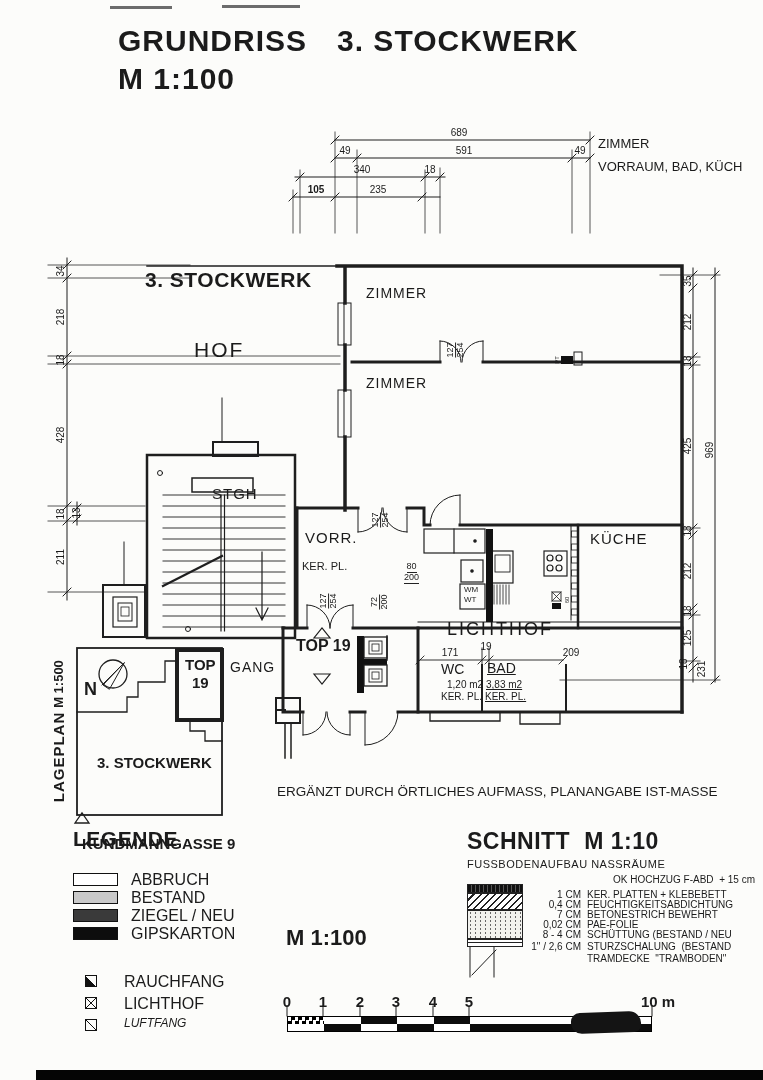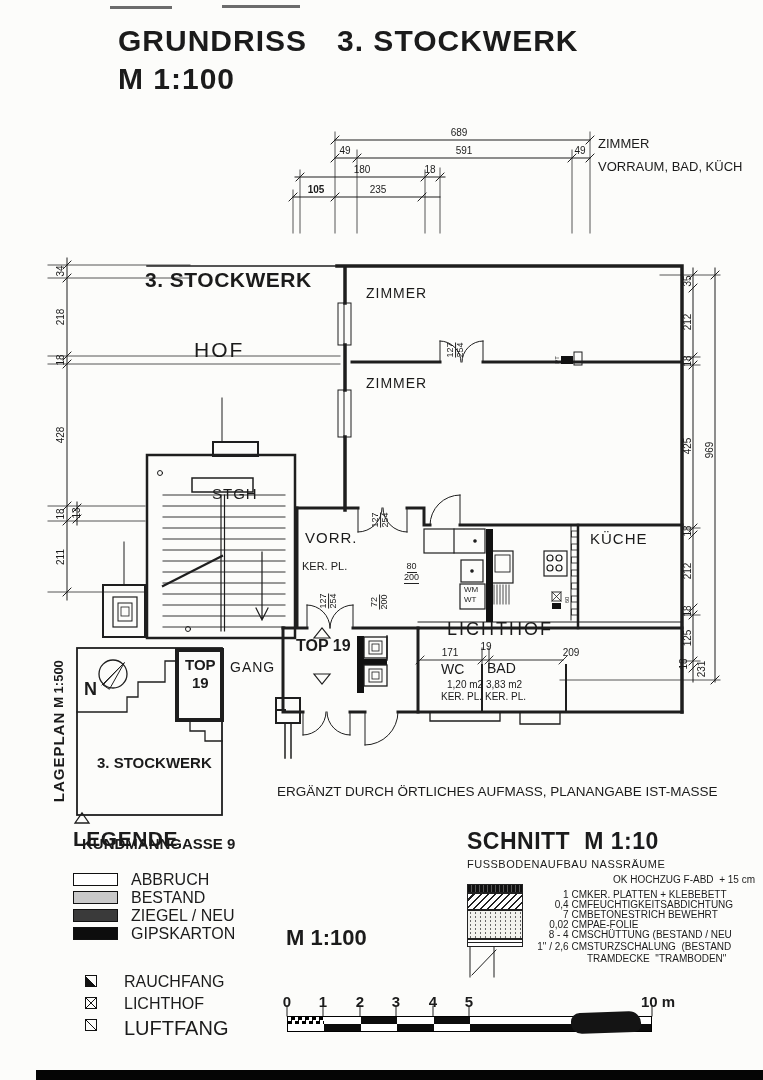--- a/index.html
+++ b/index.html
@@ -10,21 +10,21 @@
   svg.linework{position:absolute;left:0;top:0;width:763px;height:1080px;}
   
   .hdim{position:absolute;font-size:10px;transform:translate(-50%,-100%);white-space:nowrap;}
   .vdim{position:absolute;font-size:10px;transform:translate(-50%,-50%) rotate(-90deg);white-space:nowrap;}
   
   .ddim{position:absolute;font-size:9px;display:flex;flex-direction:column;align-items:center;
         transform:translate(-50%,-50%) rotate(-90deg);line-height:1.05;}
   .ddim .den{border-top:1px solid #222;padding-top:0px;}
   .ddim-h{position:absolute;font-size:9px;display:flex;flex-direction:column;align-items:center;line-height:1.1;}
   .ddim-h span{border-bottom:1px solid #222;}
-  .u{}
+  .u{text-decoration:underline;}
   
   .title-row{position:absolute;display:flex;gap:30px;font-size:30px;font-weight:bold;letter-spacing:1px;}
   
   .swatch{position:absolute;width:45px;height:13px;border:1.3px solid #111;box-sizing:border-box;}
   .sw-abbruch{background:#ffffff;}
   .sw-bestand{background:#c9c9c9;}
   .sw-ziegel{background:#3a3a3a;}
   .sw-gips{background:#0d0d0d;}
   .sym{position:absolute;width:12px;height:12px;border:1.3px solid #111;box-sizing:border-box;background:#fff;}
   .sym-rauch{background:linear-gradient(to top right,#111 49.5%,transparent 50%);}
@@ -33,21 +33,21 @@
      linear-gradient(to bottom right,transparent 46%,#111 46% 54%,transparent 54%);}
   .sym-luft{background:linear-gradient(to top right,transparent 46%,#111 46% 54%,transparent 54%);}
   
   .band{position:absolute;left:467px;width:56px;box-sizing:border-box;border:1px solid #222;}
   .band1{top:884px;height:9px;background:repeating-linear-gradient(90deg,#111 0 3px,#555 3px 4px);}
   .band2{top:893px;height:17px;background:repeating-linear-gradient(135deg,#fff 0 3.5px,#222 3.5px 5px);}
   .band3{top:910px;height:29px;background:#f2f2ee;background-image:radial-gradient(#666 0.9px,transparent 1.1px);background-size:5px 4px;}
   .band4{top:939px;height:8px;background:linear-gradient(#fff 0 40%,#222 40% 55%,#fff 55%);}
   
   .srow{position:absolute;left:505px;width:256px;display:flex;font-size:10px;white-space:pre;}
-  .sval{width:82px;text-align:right;box-sizing:border-box;}
+  .sval{width:82px;text-align:right;padding-right:6px;box-sizing:border-box;}
   
   .bar{position:absolute;left:287px;top:1016px;width:365px;height:16px;border:1.3px solid #000;box-sizing:border-box;}
   .bar .row{display:flex;height:50%;}
   .seg-b{background:#0c0c0c;}
   .seg-w{background:#fff;}
   .seg-c{background-image:conic-gradient(#000 0 25%,#fff 0 50%,#000 0 75%,#fff 0);background-size:7px 7px;}
   .smudge{position:absolute;left:571px;top:1012px;width:70px;height:21px;background:#141414;
           border-radius:9px 12px 7px 11px;transform:rotate(-2deg);}
   .edgeband{position:absolute;left:36px;top:1070px;width:727px;height:10px;background:#050505;}
   .topmark{position:absolute;height:3px;background:#3c3c3c;opacity:.75;}
@@ -219,21 +219,21 @@
   <div class="title-row" style="left:118px;top:24px;">
     <span>GRUNDRISS</span>
     <span>3. STOCKWERK</span>
   </div>
   <div class="lbl b" style="left:118px;top:62px;font-size:30px;letter-spacing:1px;">M 1:100</div>
 
   <div class="hdim" style="left:459px;top:138px;">689</div>
   <div class="hdim" style="left:345px;top:156px;">49</div>
   <div class="hdim" style="left:464px;top:156px;">591</div>
   <div class="hdim" style="left:580px;top:156px;">49</div>
-  <div class="hdim" style="left:362px;top:175px;">180</div>
+  <div class="hdim" style="left:362px;top:175px;">340</div>
   <div class="hdim" style="left:430px;top:175px;">18</div>
   <div class="hdim" style="left:316px;top:195px;font-weight:bold;">105</div>
   <div class="hdim" style="left:378px;top:195px;">235</div>
   <div class="lbl" style="left:598px;top:137px;font-size:13px;">ZIMMER</div>
   <div class="lbl" style="left:598px;top:160px;font-size:13px;">VORRAUM, BAD, KÜCH</div>
 
   <div class="vdim" style="left:60px;top:271px;">34</div>
   <div class="vdim" style="left:60px;top:317px;">218</div>
   <div class="vdim" style="left:60px;top:360px;">18</div>
   <div class="vdim" style="left:60px;top:435px;">428</div>
@@ -318,21 +318,21 @@
   <div class="swatch sw-ziegel" style="left:73px;top:909px;"></div>
   <div class="lbl" style="left:131px;top:907px;font-size:16px;">ZIEGEL / NEU</div>
   <div class="swatch sw-gips" style="left:73px;top:927px;"></div>
   <div class="lbl" style="left:131px;top:925px;font-size:16px;">GIPSKARTON</div>
 
   <div class="sym sym-rauch" style="left:85px;top:975px;"></div>
   <div class="lbl" style="left:124px;top:973px;font-size:16px;">RAUCHFANG</div>
   <div class="sym sym-abgas" style="left:85px;top:997px;"></div>
   <div class="lbl" style="left:124px;top:995px;font-size:16px;">LICHTHOF</div>
   <div class="sym sym-luft" style="left:85px;top:1019px;"></div>
-  <div class="lbl" style="left:124px;top:1017px;font-size:20px;">LUFTFANG</div>
+  <div class="lbl" style="left:124px;top:1017px;font-size:12px;font-style:italic;">LUFTFANG</div>
 
   <div class="lbl b" style="left:286px;top:926px;font-size:22px;">M 1:100</div>
 
   <div class="title-row" style="left:467px;top:828px;font-size:23px;gap:14px;letter-spacing:.5px;">
     <span>SCHNITT</span>
     <span>M 1:10</span>
   </div>
   <div class="lbl" style="left:467px;top:858px;font-size:11px;letter-spacing:.5px;">FUSSBODENAUFBAU NASSRÄUME</div>
   <div class="lbl" style="right:8px;top:874px;font-size:10px;">OK HOCHZUG F-ABD  + 15 cm</div>
 

